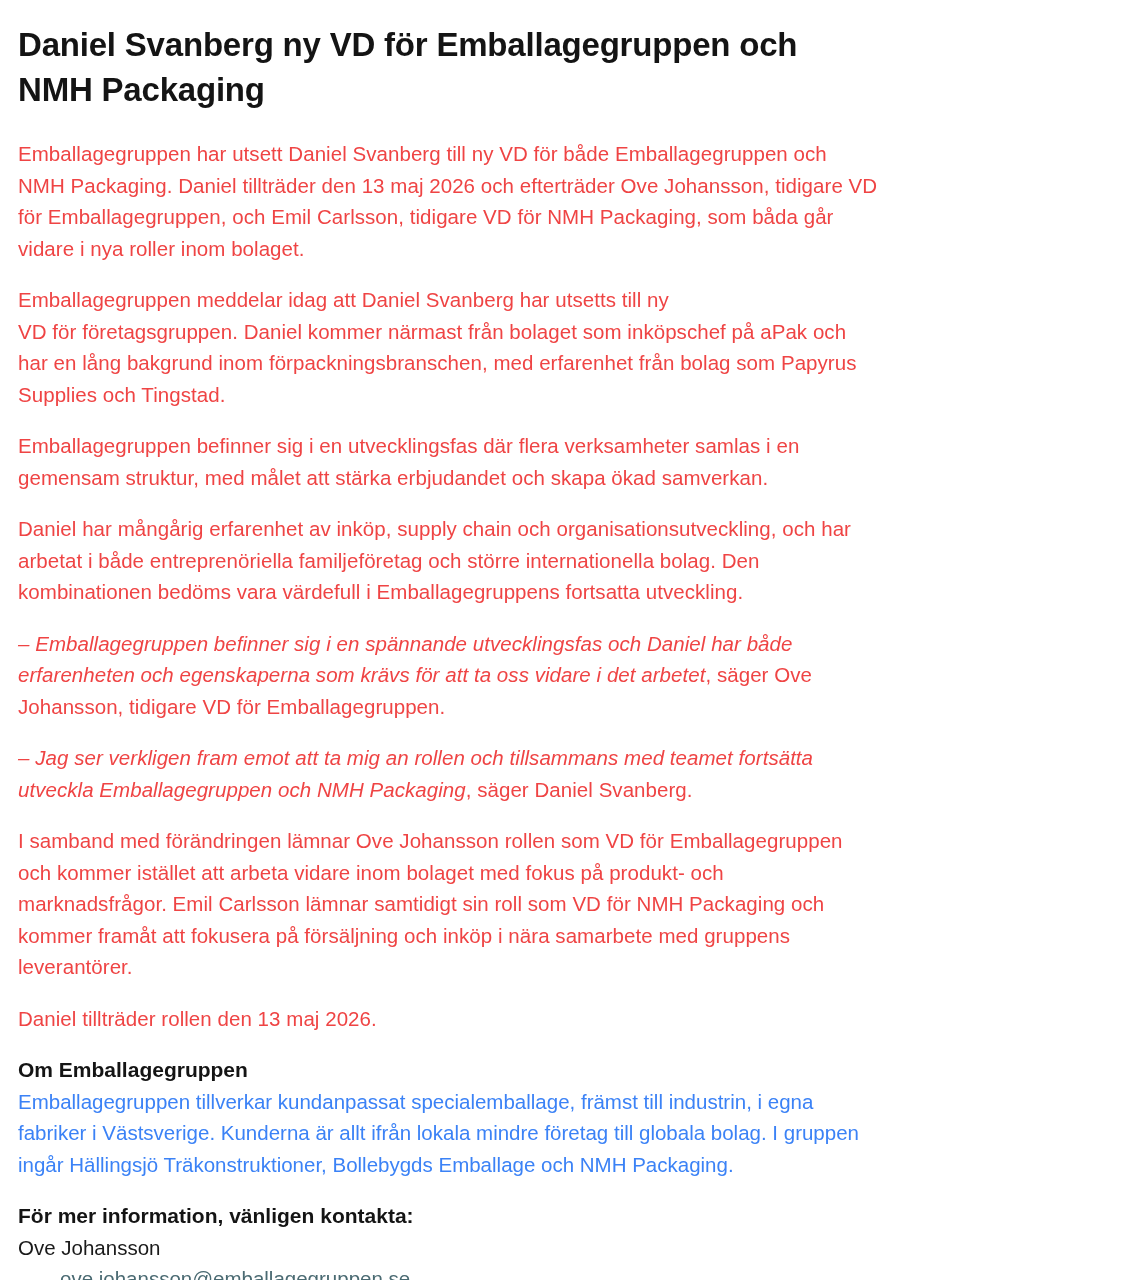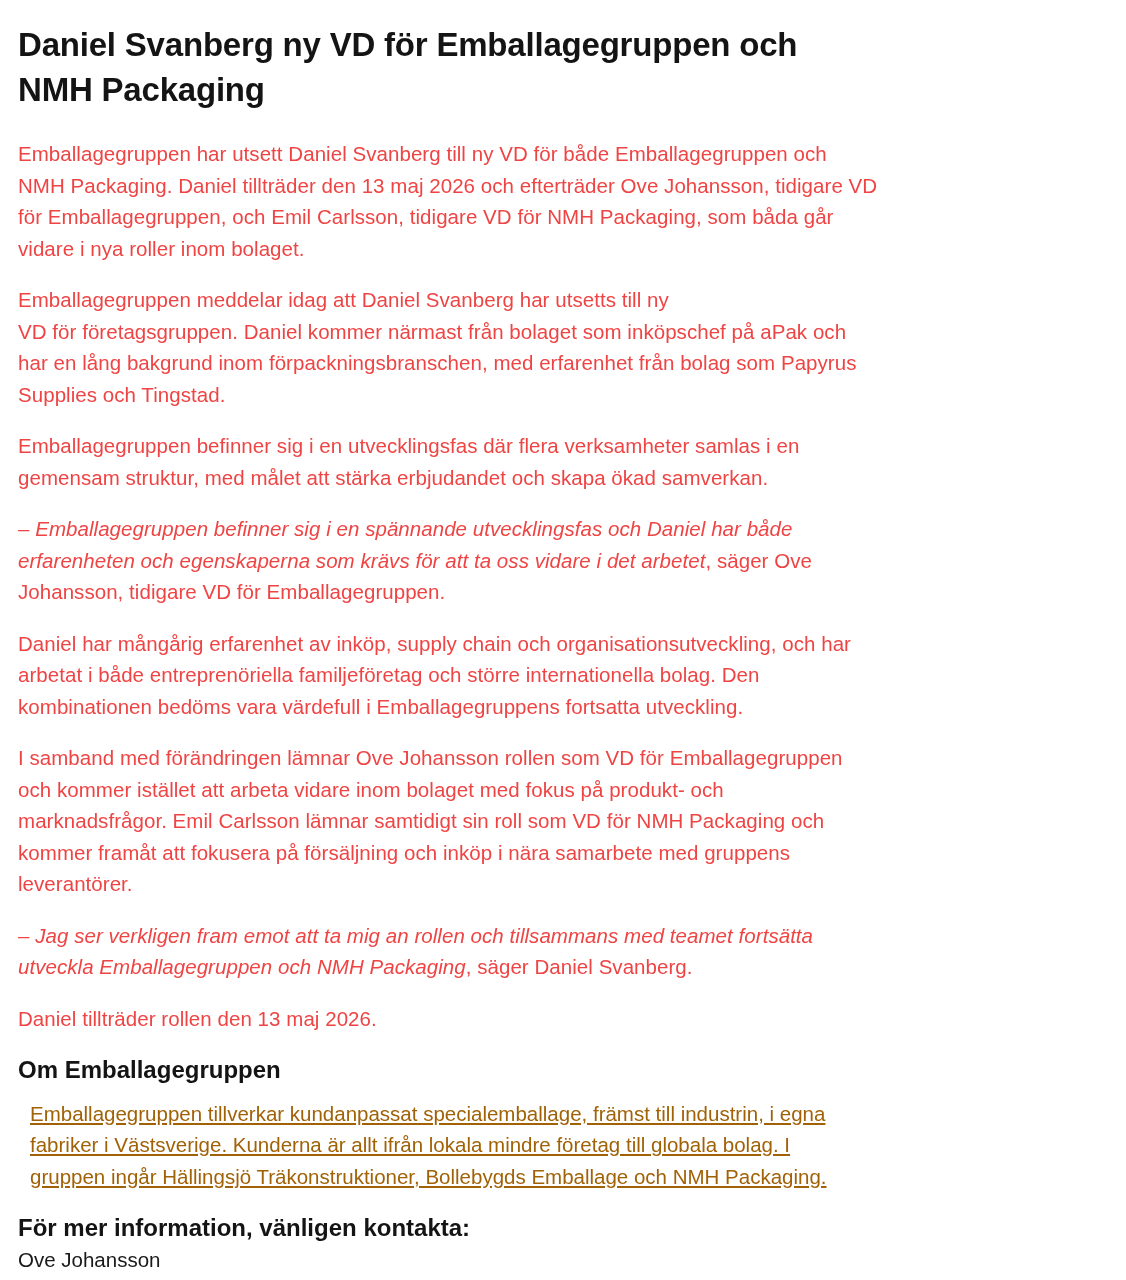--- a/index.html
+++ b/index.html
@@ -47,33 +47,32 @@
     font-style: italic;
   }
   .para .attrib {
     font-style: normal;
   }
   .section-block {
     margin: 0 0 20px 0;
     max-width: 1012px;
   }
   .section-heading {
-    font-size: 24px;
+    font-size: 21px;
     line-height: 31.5px;
     font-weight: 700;
     color: #141414;
     margin: 0;
   }
   .section-body {
     font-size: 20.5px;
     line-height: 31.5px;
     font-weight: 400;
-    color: #a16207;
-    margin: 12px;
-    text-decoration: underline;
+    color: #3b82f6;
+    margin: 0;
   }
   .contact-line {
     font-size: 20.5px;
     line-height: 31.5px;
     font-weight: 400;
     color: #1a1a1a;
     margin: 0;
   }
   .contact-link {
     font-size: 20.5px;
@@ -94,31 +93,31 @@
 
   <p class="para">Emballagegruppen har utsett Daniel Svanberg till ny VD för både Emballagegruppen och NMH Packaging. Daniel tillträder den 13 maj 2026 och efterträder Ove Johansson, tidigare VD för Emballagegruppen, och Emil Carlsson, tidigare VD för NMH Packaging, som båda går vidare i nya roller inom bolaget.</p>
 
   <p class="para">
     <span>Emballagegruppen meddelar idag att Daniel Svanberg har utsetts till ny</span><br>
     <span>VD för företagsgruppen. Daniel kommer närmast från bolaget som inköpschef på aPak och har en lång bakgrund inom förpackningsbranschen, med erfarenhet från bolag som Papyrus Supplies och Tingstad.</span>
   </p>
 
   <p class="para">Emballagegruppen befinner sig i en utvecklingsfas där flera verksamheter samlas i en gemensam struktur, med målet att stärka erbjudandet och skapa ökad samverkan.</p>
 
+  <p class="para">Daniel har mångårig erfarenhet av inköp, supply chain och organisationsutveckling, och har arbetat i både entreprenöriella familjeföretag och större internationella bolag. Den kombinationen bedöms vara värdefull i Emballagegruppens fortsatta utveckling.</p>
+
   <p class="para">
     <span class="quote">– Emballagegruppen befinner sig i en spännande utvecklingsfas och Daniel har både erfarenheten och egenskaperna som krävs för att ta oss vidare i det arbetet</span><span class="attrib">, säger Ove Johansson, tidigare VD för Emballagegruppen.</span>
   </p>
 
-  <p class="para">Daniel har mångårig erfarenhet av inköp, supply chain och organisationsutveckling, och har arbetat i både entreprenöriella familjeföretag och större internationella bolag. Den kombinationen bedöms vara värdefull i Emballagegruppens fortsatta utveckling.</p>
-
-  <p class="para">I samband med förändringen lämnar Ove Johansson rollen som VD för Emballagegruppen och kommer istället att arbeta vidare inom bolaget med fokus på produkt- och marknadsfrågor. Emil Carlsson lämnar samtidigt sin roll som VD för NMH Packaging och kommer framåt att fokusera på försäljning och inköp i nära samarbete med gruppens leverantörer.</p>
-
   <p class="para">
     <span class="quote">– Jag ser verkligen fram emot att ta mig an rollen och tillsammans med teamet fortsätta utveckla Emballagegruppen och NMH Packaging</span><span class="attrib">, säger Daniel Svanberg.</span>
   </p>
+
+  <p class="para">I samband med förändringen lämnar Ove Johansson rollen som VD för Emballagegruppen och kommer istället att arbeta vidare inom bolaget med fokus på produkt- och marknadsfrågor. Emil Carlsson lämnar samtidigt sin roll som VD för NMH Packaging och kommer framåt att fokusera på försäljning och inköp i nära samarbete med gruppens leverantörer.</p>
 
   <p class="para">Daniel tillträder rollen den 13 maj 2026.</p>
 
   <div class="section-block">
     <div class="section-heading">Om Emballagegruppen</div>
     <div class="section-body">Emballagegruppen tillverkar kundanpassat specialemballage, främst till industrin, i egna fabriker i Västsverige. Kunderna är allt ifrån lokala mindre företag till globala bolag. I gruppen ingår Hällingsjö Träkonstruktioner, Bollebygds Emballage och NMH Packaging.</div>
   </div>
 
   <div class="section-block">
     <div class="section-heading">För mer information, vänligen kontakta:</div>

